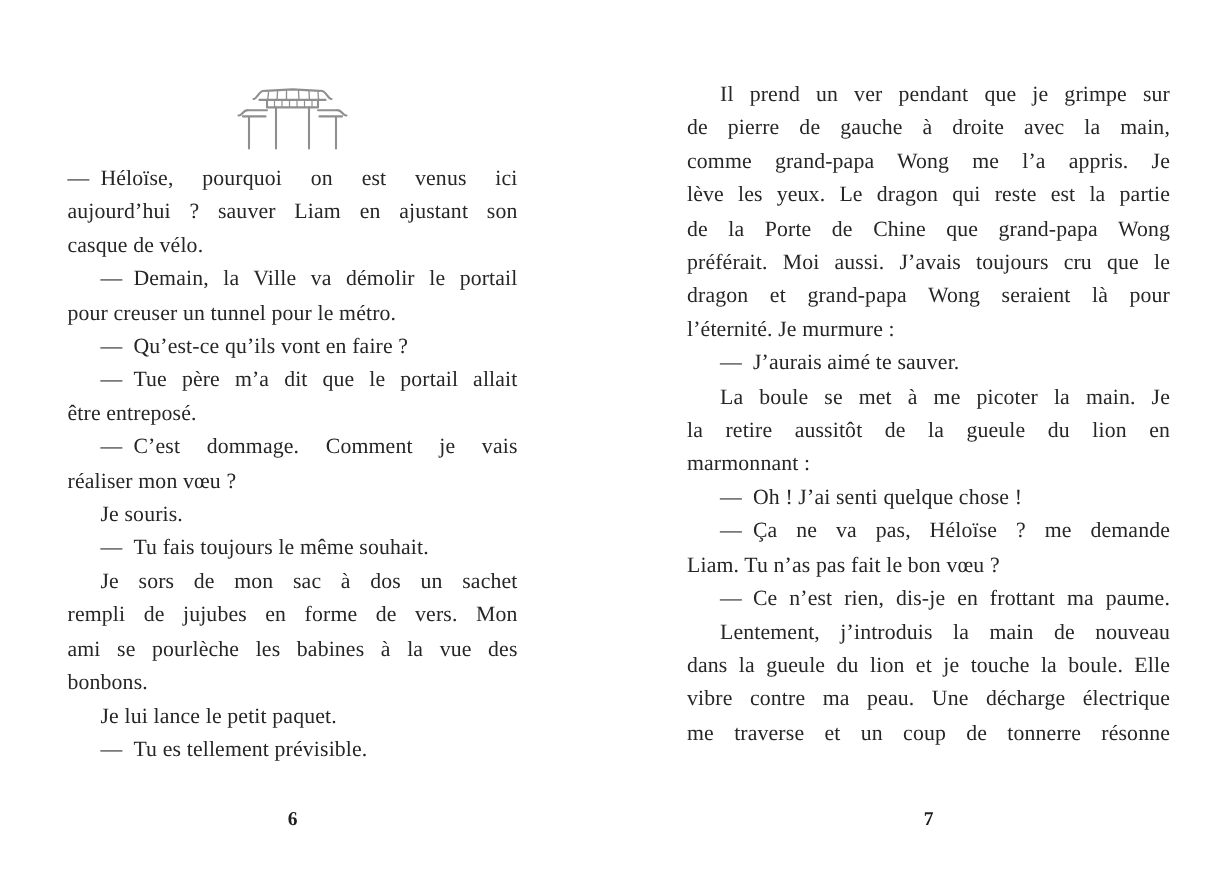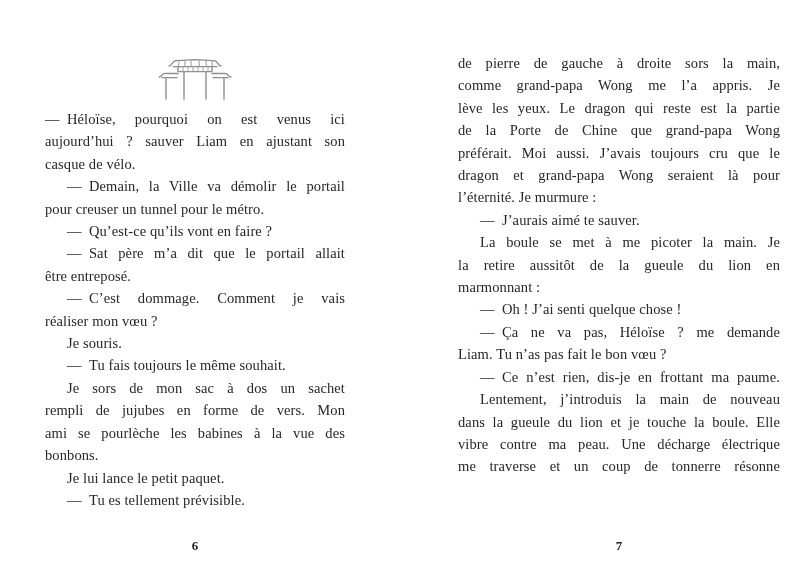--- a/index.html
+++ b/index.html
@@ -93,39 +93,40 @@
         </svg>
       </span>
     </div>
     <div class="page-text">
         <div class="line">— Héloïse, pourquoi on est venus ici</div>
         <div class="line">aujourd’hui ? sauver Liam en ajustant son</div>
         <div class="line last">casque de vélo.</div>
         <div class="line indent">— Demain, la Ville va démolir le portail</div>
         <div class="line last">pour creuser un tunnel pour le métro.</div>
         <div class="line indent last">— Qu’est-ce qu’ils vont en faire ?</div>
-        <div class="line indent">— Sat père m’a dit que le portail allait</div>
+        <div class="line indent">— Tue père m’a dit que le portail allait</div>
         <div class="line last">être entreposé.</div>
         <div class="line indent">— C’est dommage. Comment je vais</div>
         <div class="line last">réaliser mon vœu ?</div>
         <div class="line indent last">Je souris.</div>
         <div class="line indent last">— Tu fais toujours le même souhait.</div>
         <div class="line indent">Je sors de mon sac à dos un sachet</div>
         <div class="line">rempli de jujubes en forme de vers. Mon</div>
         <div class="line">ami se pourlèche les babines à la vue des</div>
         <div class="line last">bonbons.</div>
         <div class="line indent last">Je lui lance le petit paquet.</div>
         <div class="line indent last">— Tu es tellement prévisible.</div>
       </div>
     <div class="folio">6</div>
   </div>
 
   <div class="page" id="right-page">
     <div class="page-text">
-        <div class="line">de pierre de gauche à droite sors la main,</div>
+        <div class="line indent">Il prend un ver pendant que je grimpe sur</div>
+        <div class="line">de pierre de gauche à droite avec la main,</div>
         <div class="line">comme grand-papa Wong me l’a appris. Je</div>
         <div class="line">lève les yeux. Le dragon qui reste est la partie</div>
         <div class="line">de la Porte de Chine que grand-papa Wong</div>
         <div class="line">préférait. Moi aussi. J’avais toujours cru que le</div>
         <div class="line">dragon et grand-papa Wong seraient là pour</div>
         <div class="line last">l’éternité. Je murmure :</div>
         <div class="line indent last">— J’aurais aimé te sauver.</div>
         <div class="line indent">La boule se met à me picoter la main. Je</div>
         <div class="line">la retire aussitôt de la gueule du lion en</div>
         <div class="line last">marmonnant :</div>

